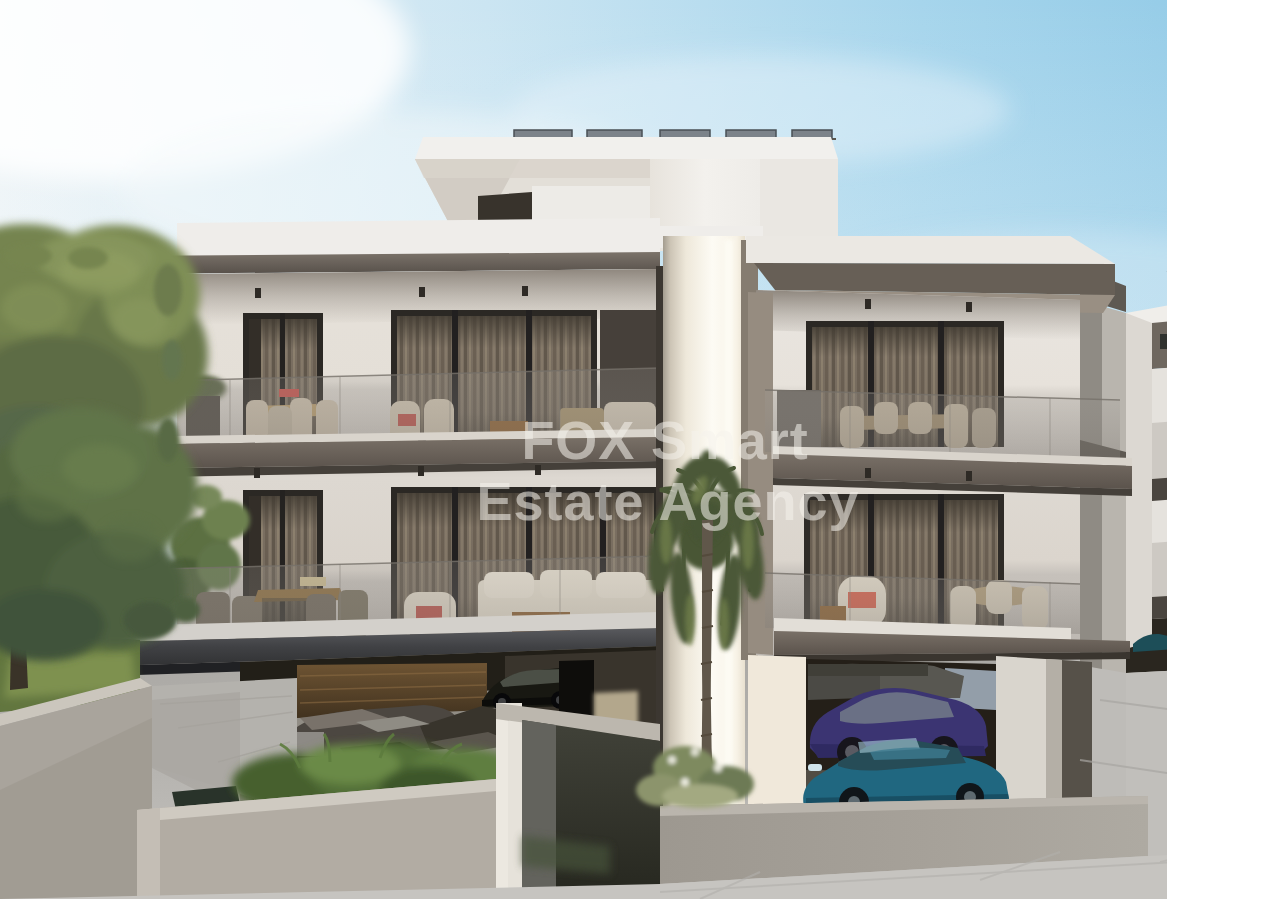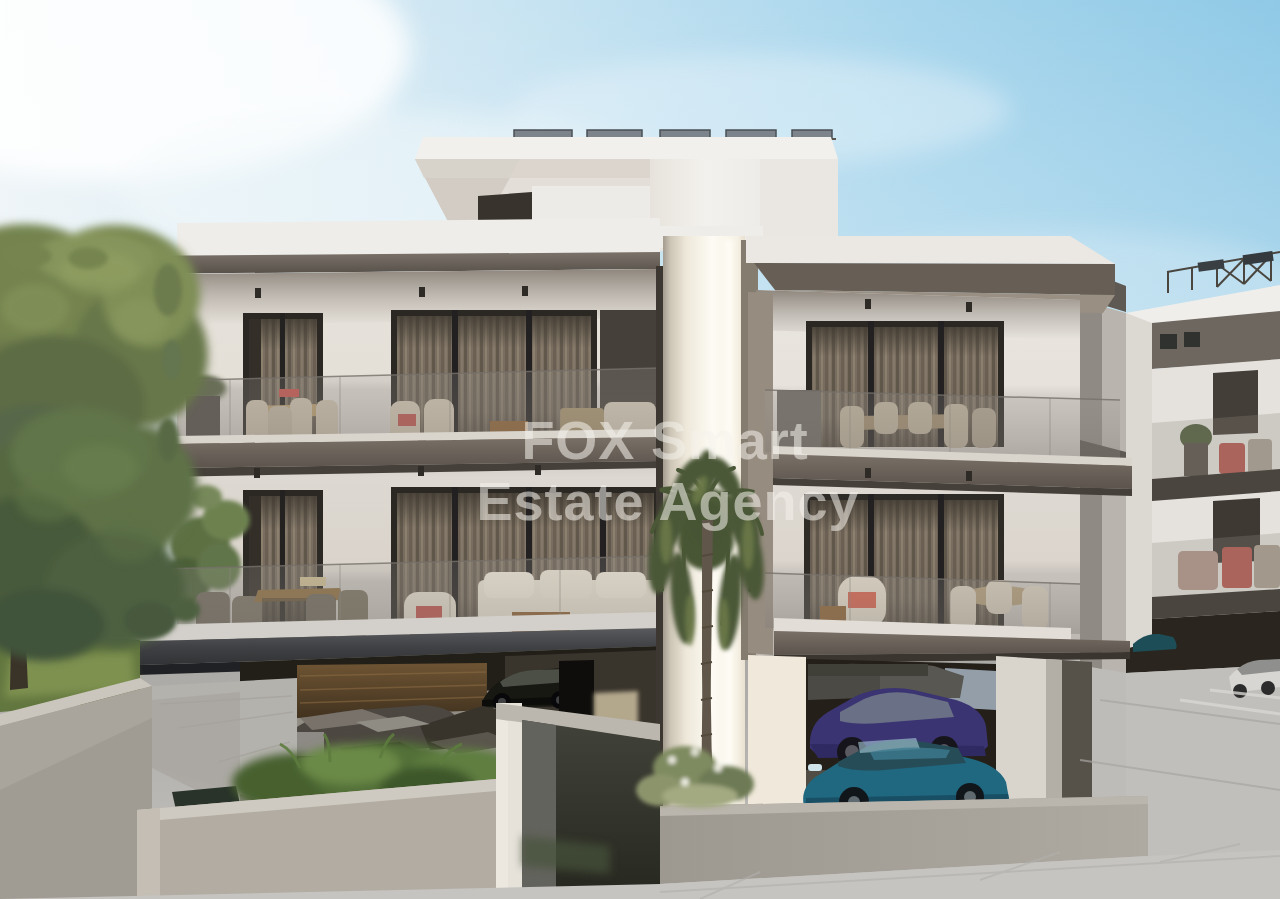--- a/index.html
+++ b/index.html
@@ -1,16 +1,16 @@
 <!DOCTYPE html>
 <html><head>
 <meta charset="utf-8">
 <style>
   html,body{margin:0;padding:0;background:#fff;}
-  #scene{width:1280px;height:899px;position:relative;overflow:hidden;font-family:"Liberation Sans", sans-serif;}
+  #scene{width:1167px;height:899px;position:relative;overflow:hidden;font-family:"Liberation Sans", sans-serif;}
   svg{display:block;}
 </style>
 </head>
 <body>
 <div id="scene">
 <svg width="1280" height="899" viewBox="0 0 1280 899" xmlns="http://www.w3.org/2000/svg">
 <defs>
   <linearGradient id="skyg" x1="0" y1="0" x2="1" y2="0">
     <stop offset="0" stop-color="#edf4f7"></stop>
     <stop offset="0.38" stop-color="#cbe5f2"></stop>

